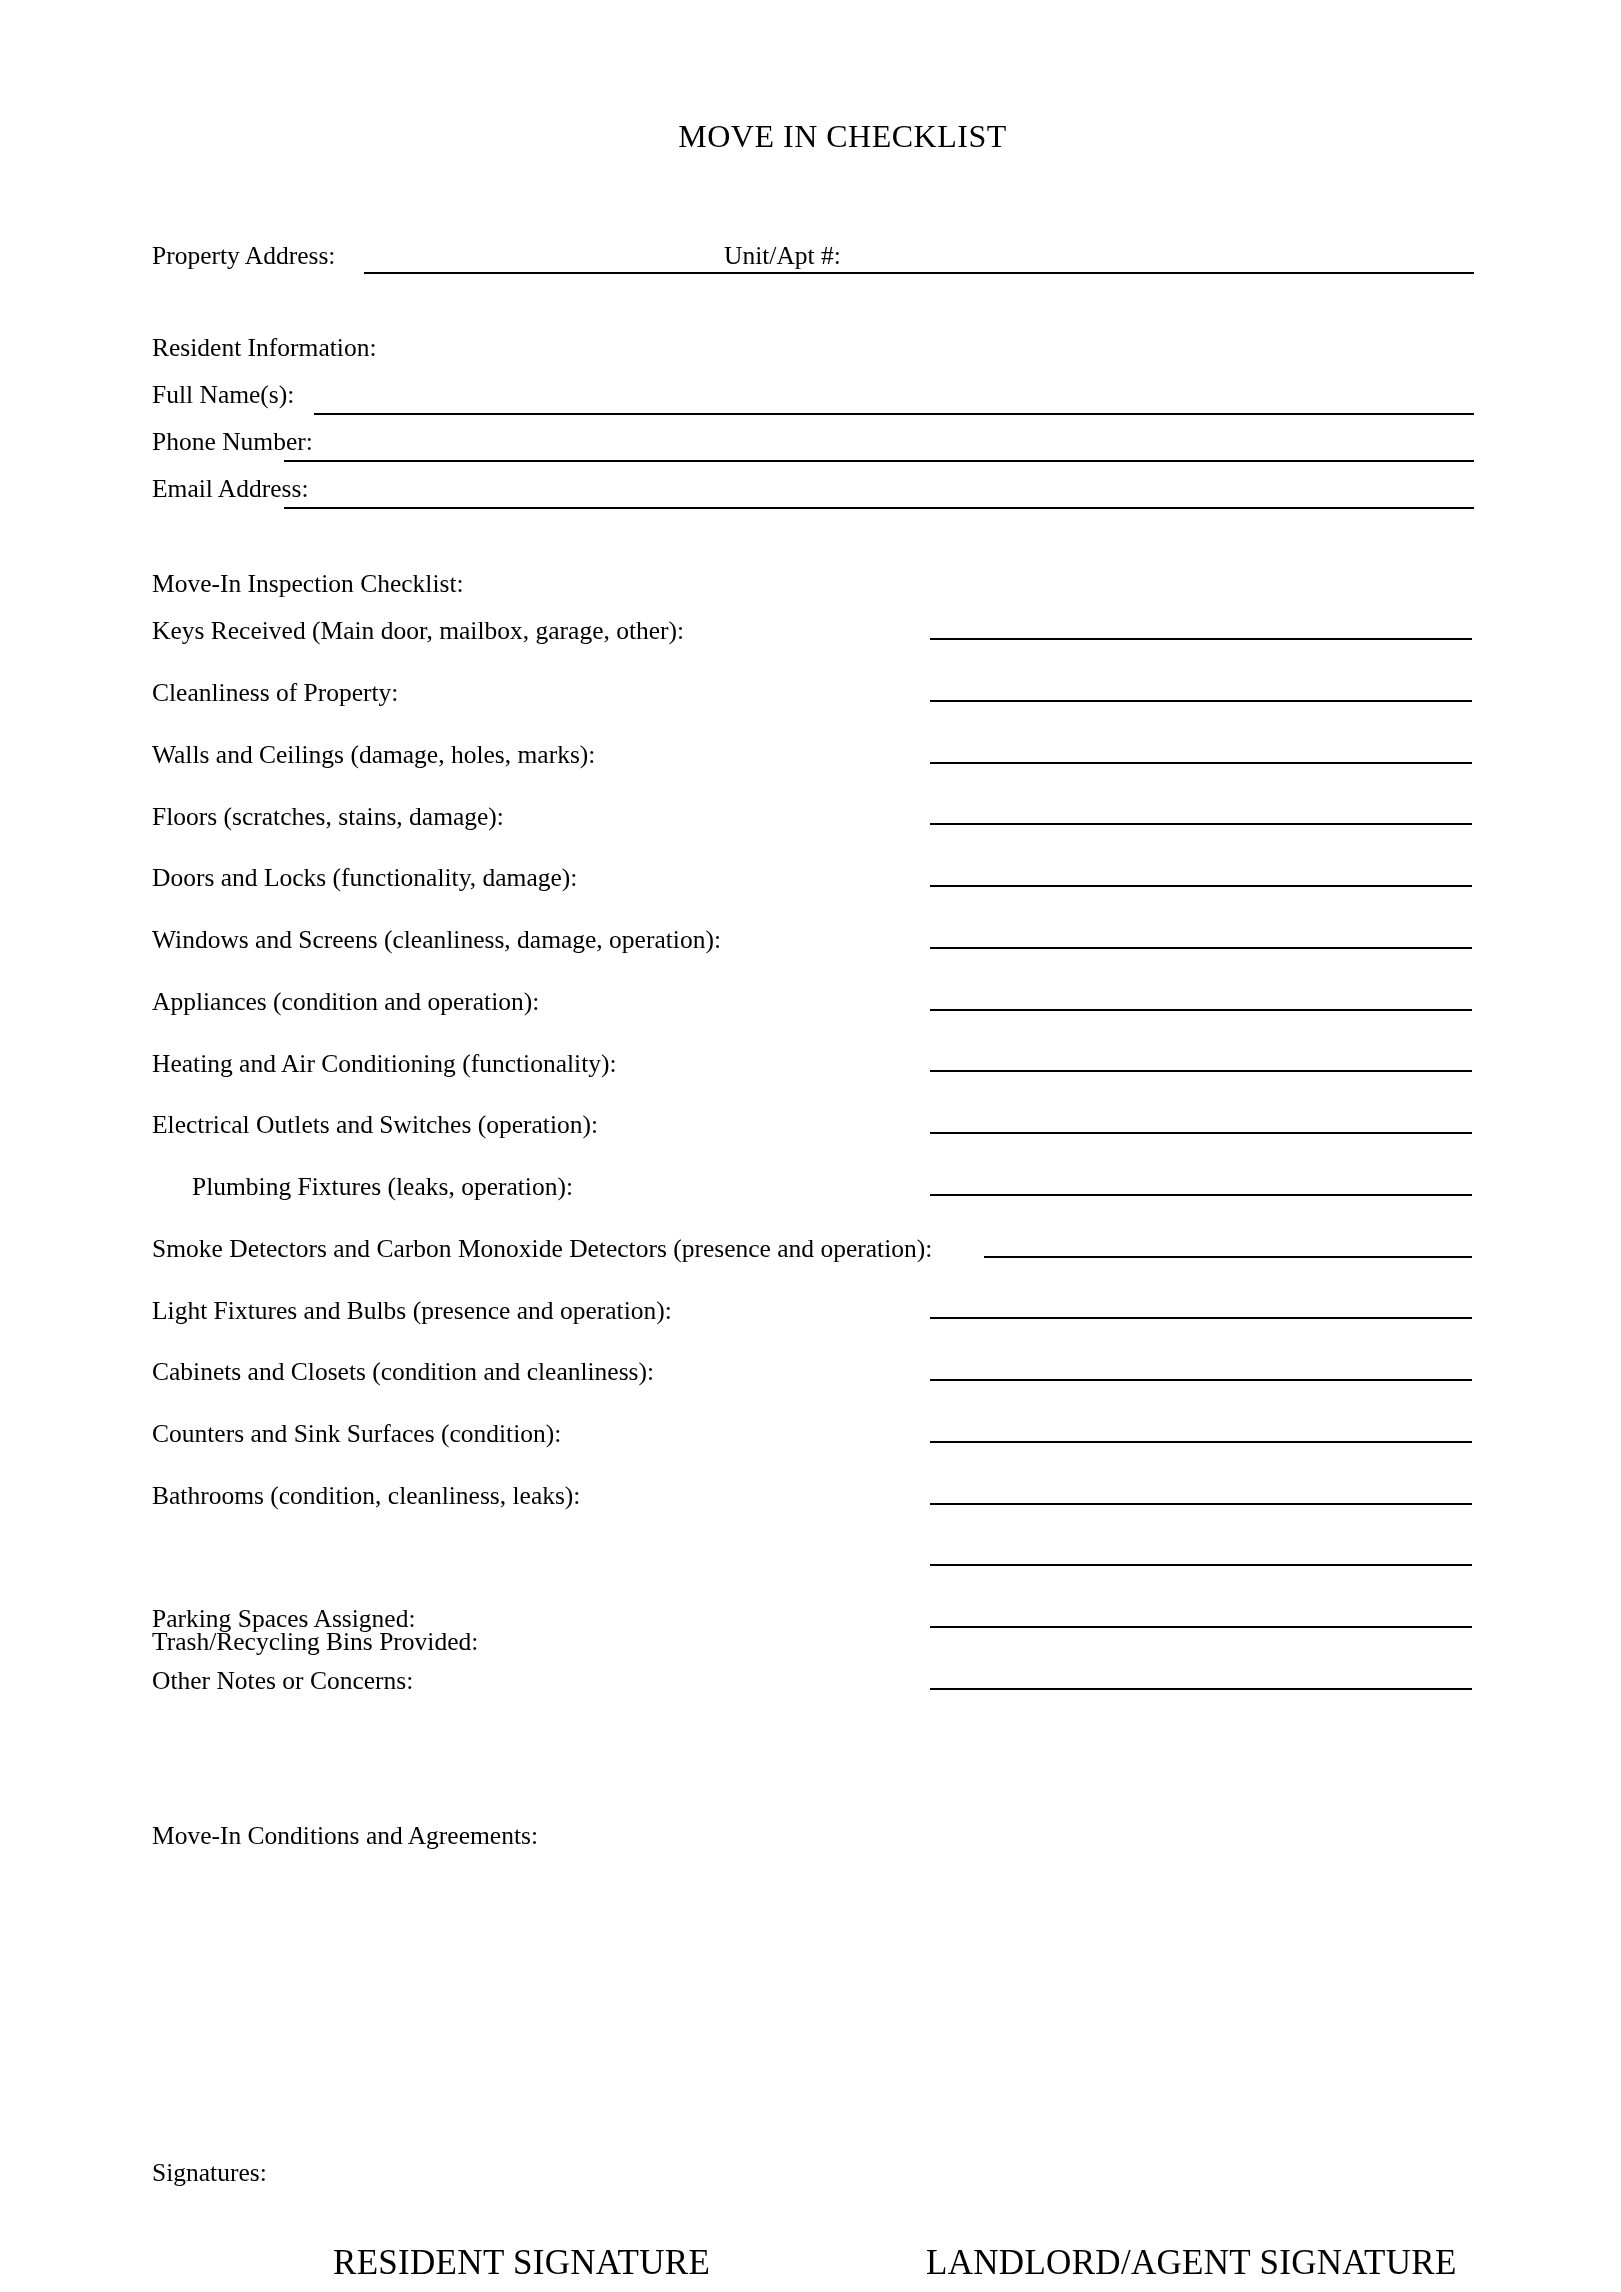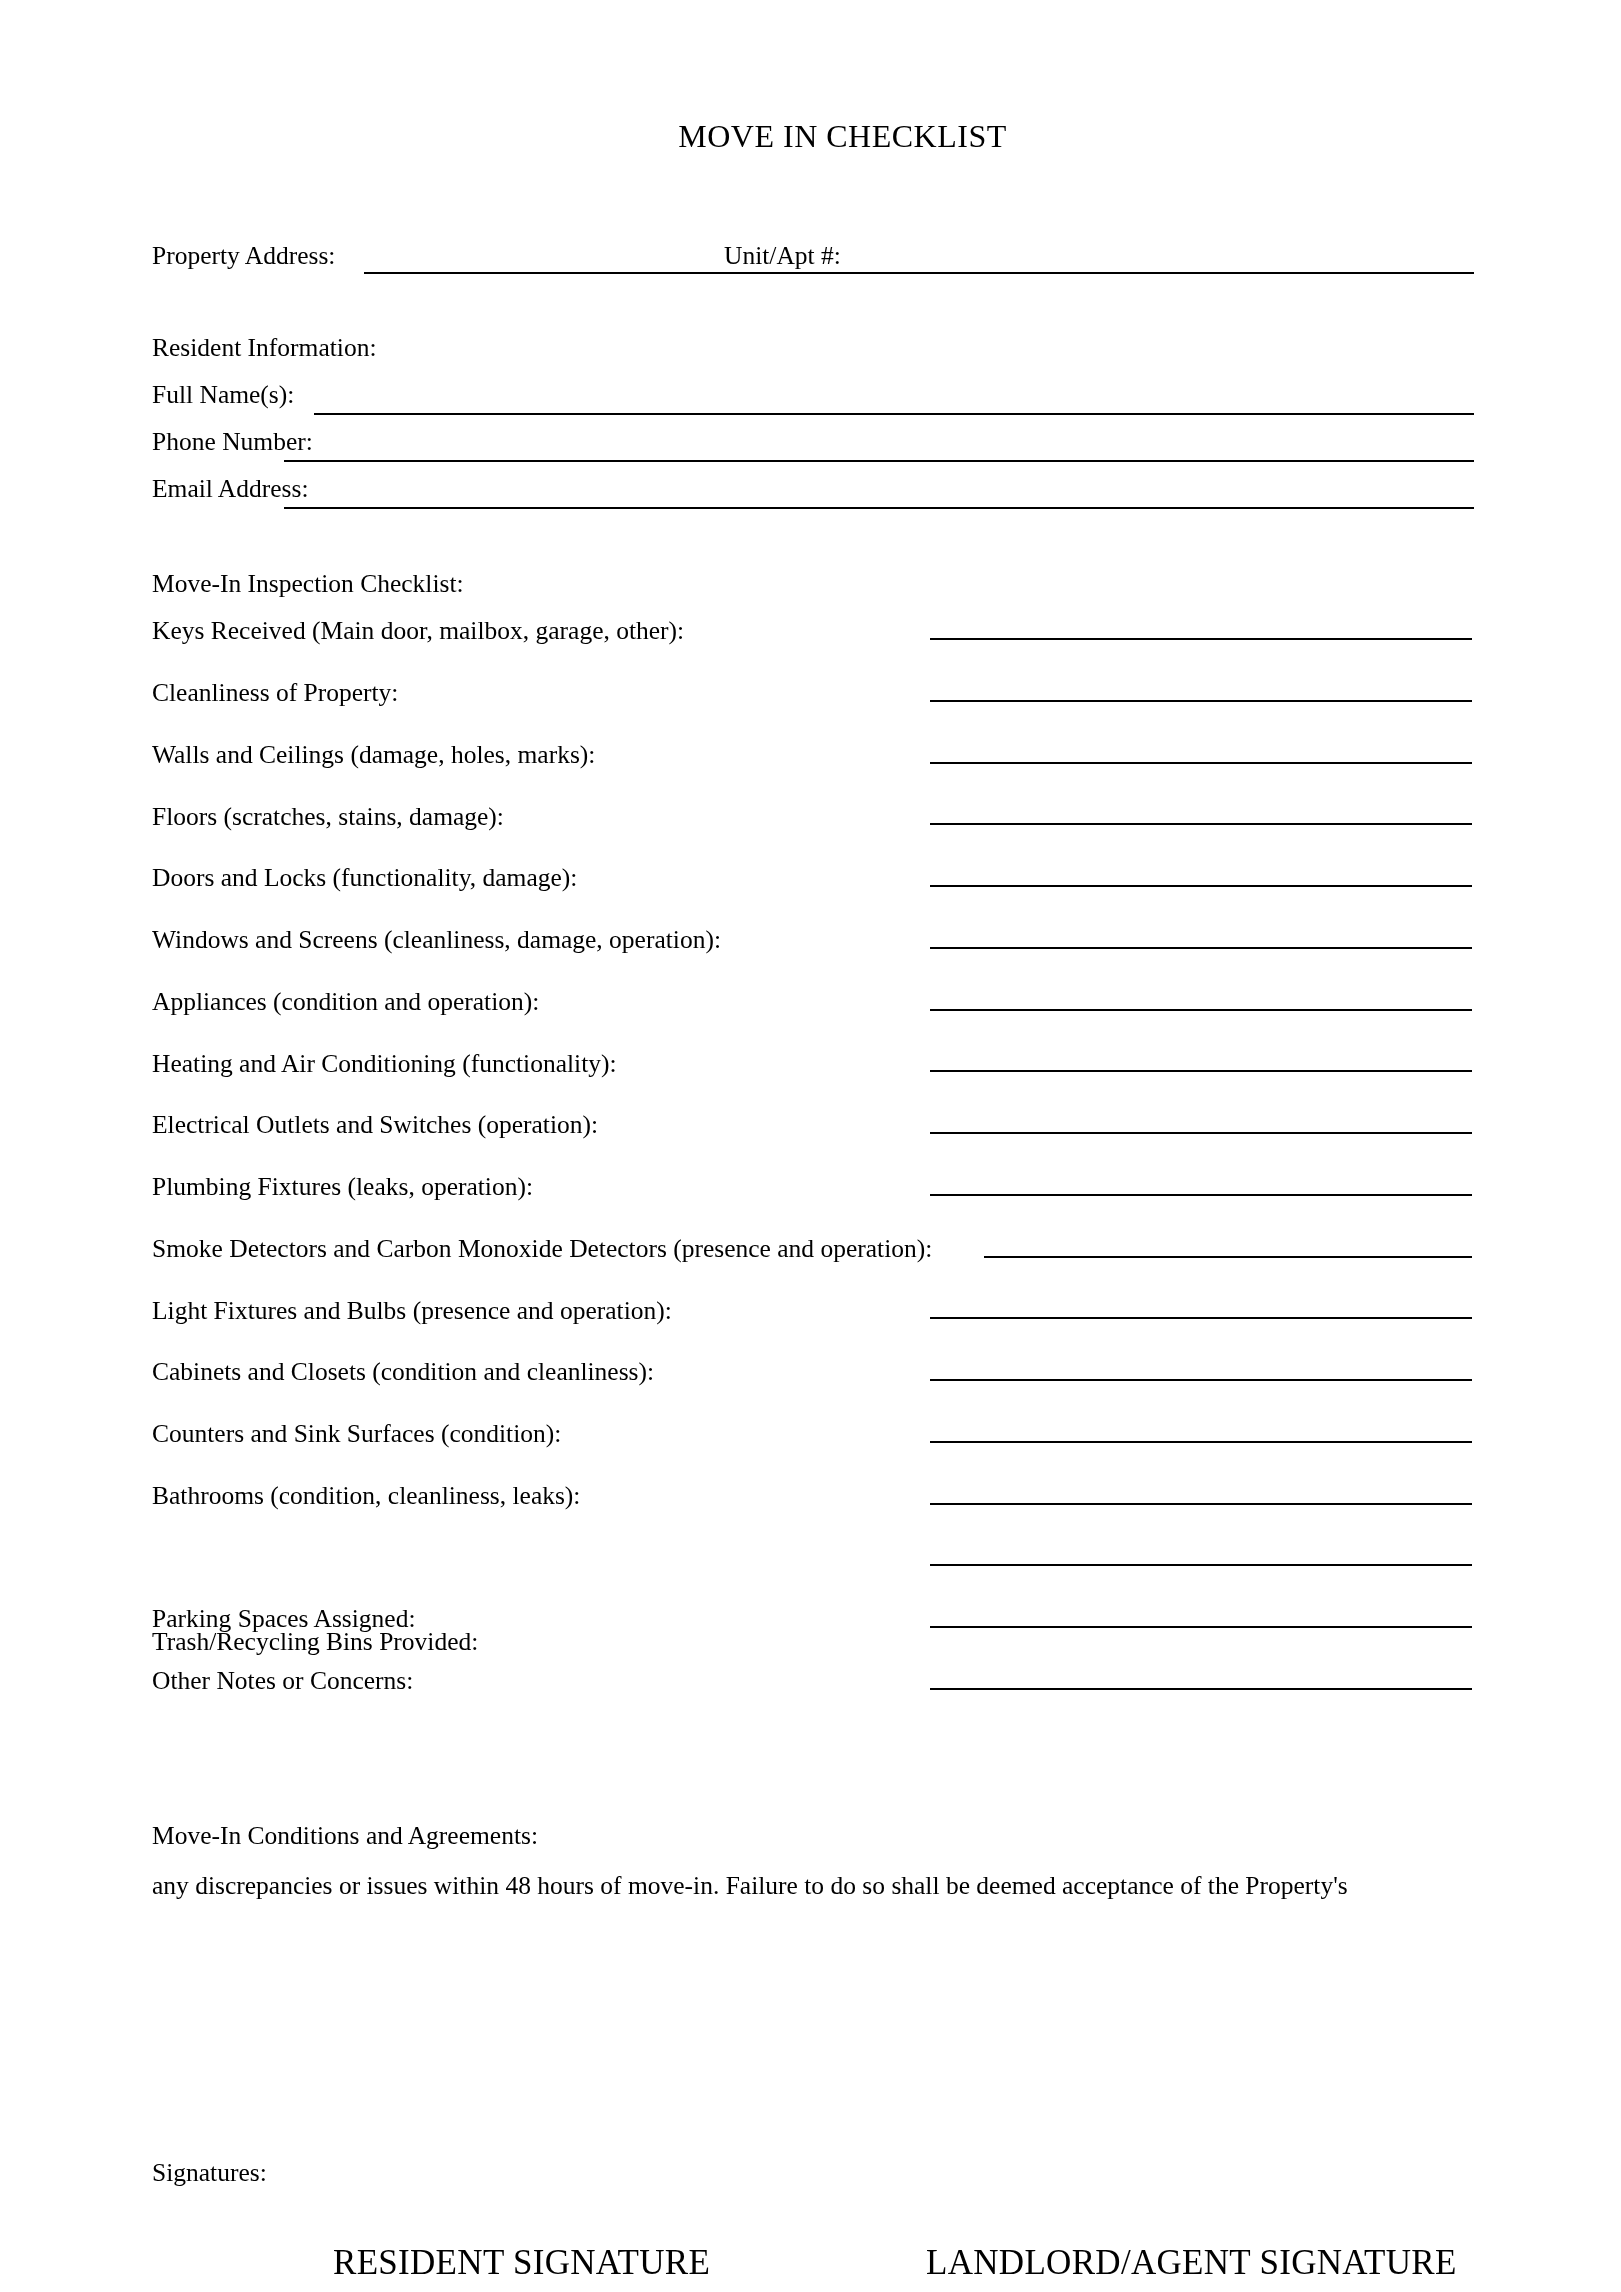--- a/index.html
+++ b/index.html
@@ -132,21 +132,21 @@
 
   <div class="chk-label" style="top:989px;">Appliances (condition and operation):</div>
   <div class="chk-rule" style="top:1009px;"></div>
 
   <div class="chk-label" style="top:1051px;">Heating and Air Conditioning (functionality):</div>
   <div class="chk-rule" style="top:1070px;"></div>
 
   <div class="chk-label" style="top:1112px;">Electrical Outlets and Switches (operation):</div>
   <div class="chk-rule" style="top:1132px;"></div>
 
-  <div class="chk-label" style="top:1174px;">Plumbing Fixtures (leaks, operation):</div>
+  <div class="chk-label" style="top:1174px;margin-left:40px;">Plumbing Fixtures (leaks, operation):</div>
   <div class="chk-rule" style="top:1194px;"></div>
 
   <div class="chk-label" style="top:1236px;">Smoke Detectors and Carbon Monoxide Detectors (presence and operation):</div>
   <div class="chk-rule wide" style="top:1256px;"></div>
 
   <div class="chk-label" style="top:1298px;">Light Fixtures and Bulbs (presence and operation):</div>
   <div class="chk-rule" style="top:1317px;"></div>
 
   <div class="chk-label" style="top:1359px;text-align:center;">Cabinets and Closets (condition and cleanliness):</div>
   <div class="chk-rule" style="top:1379px;"></div>
@@ -162,21 +162,20 @@
 
   <div class="chk-label" style="top:1606px;">Parking Spaces Assigned:</div>
   <div class="chk-rule" style="top:1626px;"></div>
 
   <div class="chk-label" style="top:1668px;">Other Notes or Concerns:</div>
   <div class="chk-rule" style="top:1688px;"></div>
 
   <div class="label" style="left:152px; top:1823px;">Move-In Conditions and Agreements:</div>
 
   <div class="para">
-    <span class="para-line">any discrepancies or issues within 48 hours of move-in. Failure to do so shall be deemed acceptance of the Property's</span>
   </div>
 
   <div class="label" style="left:152px; top:2160px;">Signatures:</div>
 
   <div class="sig-caption" style="left:333px; top:2243px;">RESIDENT SIGNATURE</div>
 
   <div class="sig-caption" style="left:926px; top:2243px;">LANDLORD/AGENT SIGNATURE</div>
 
 </div>
 

